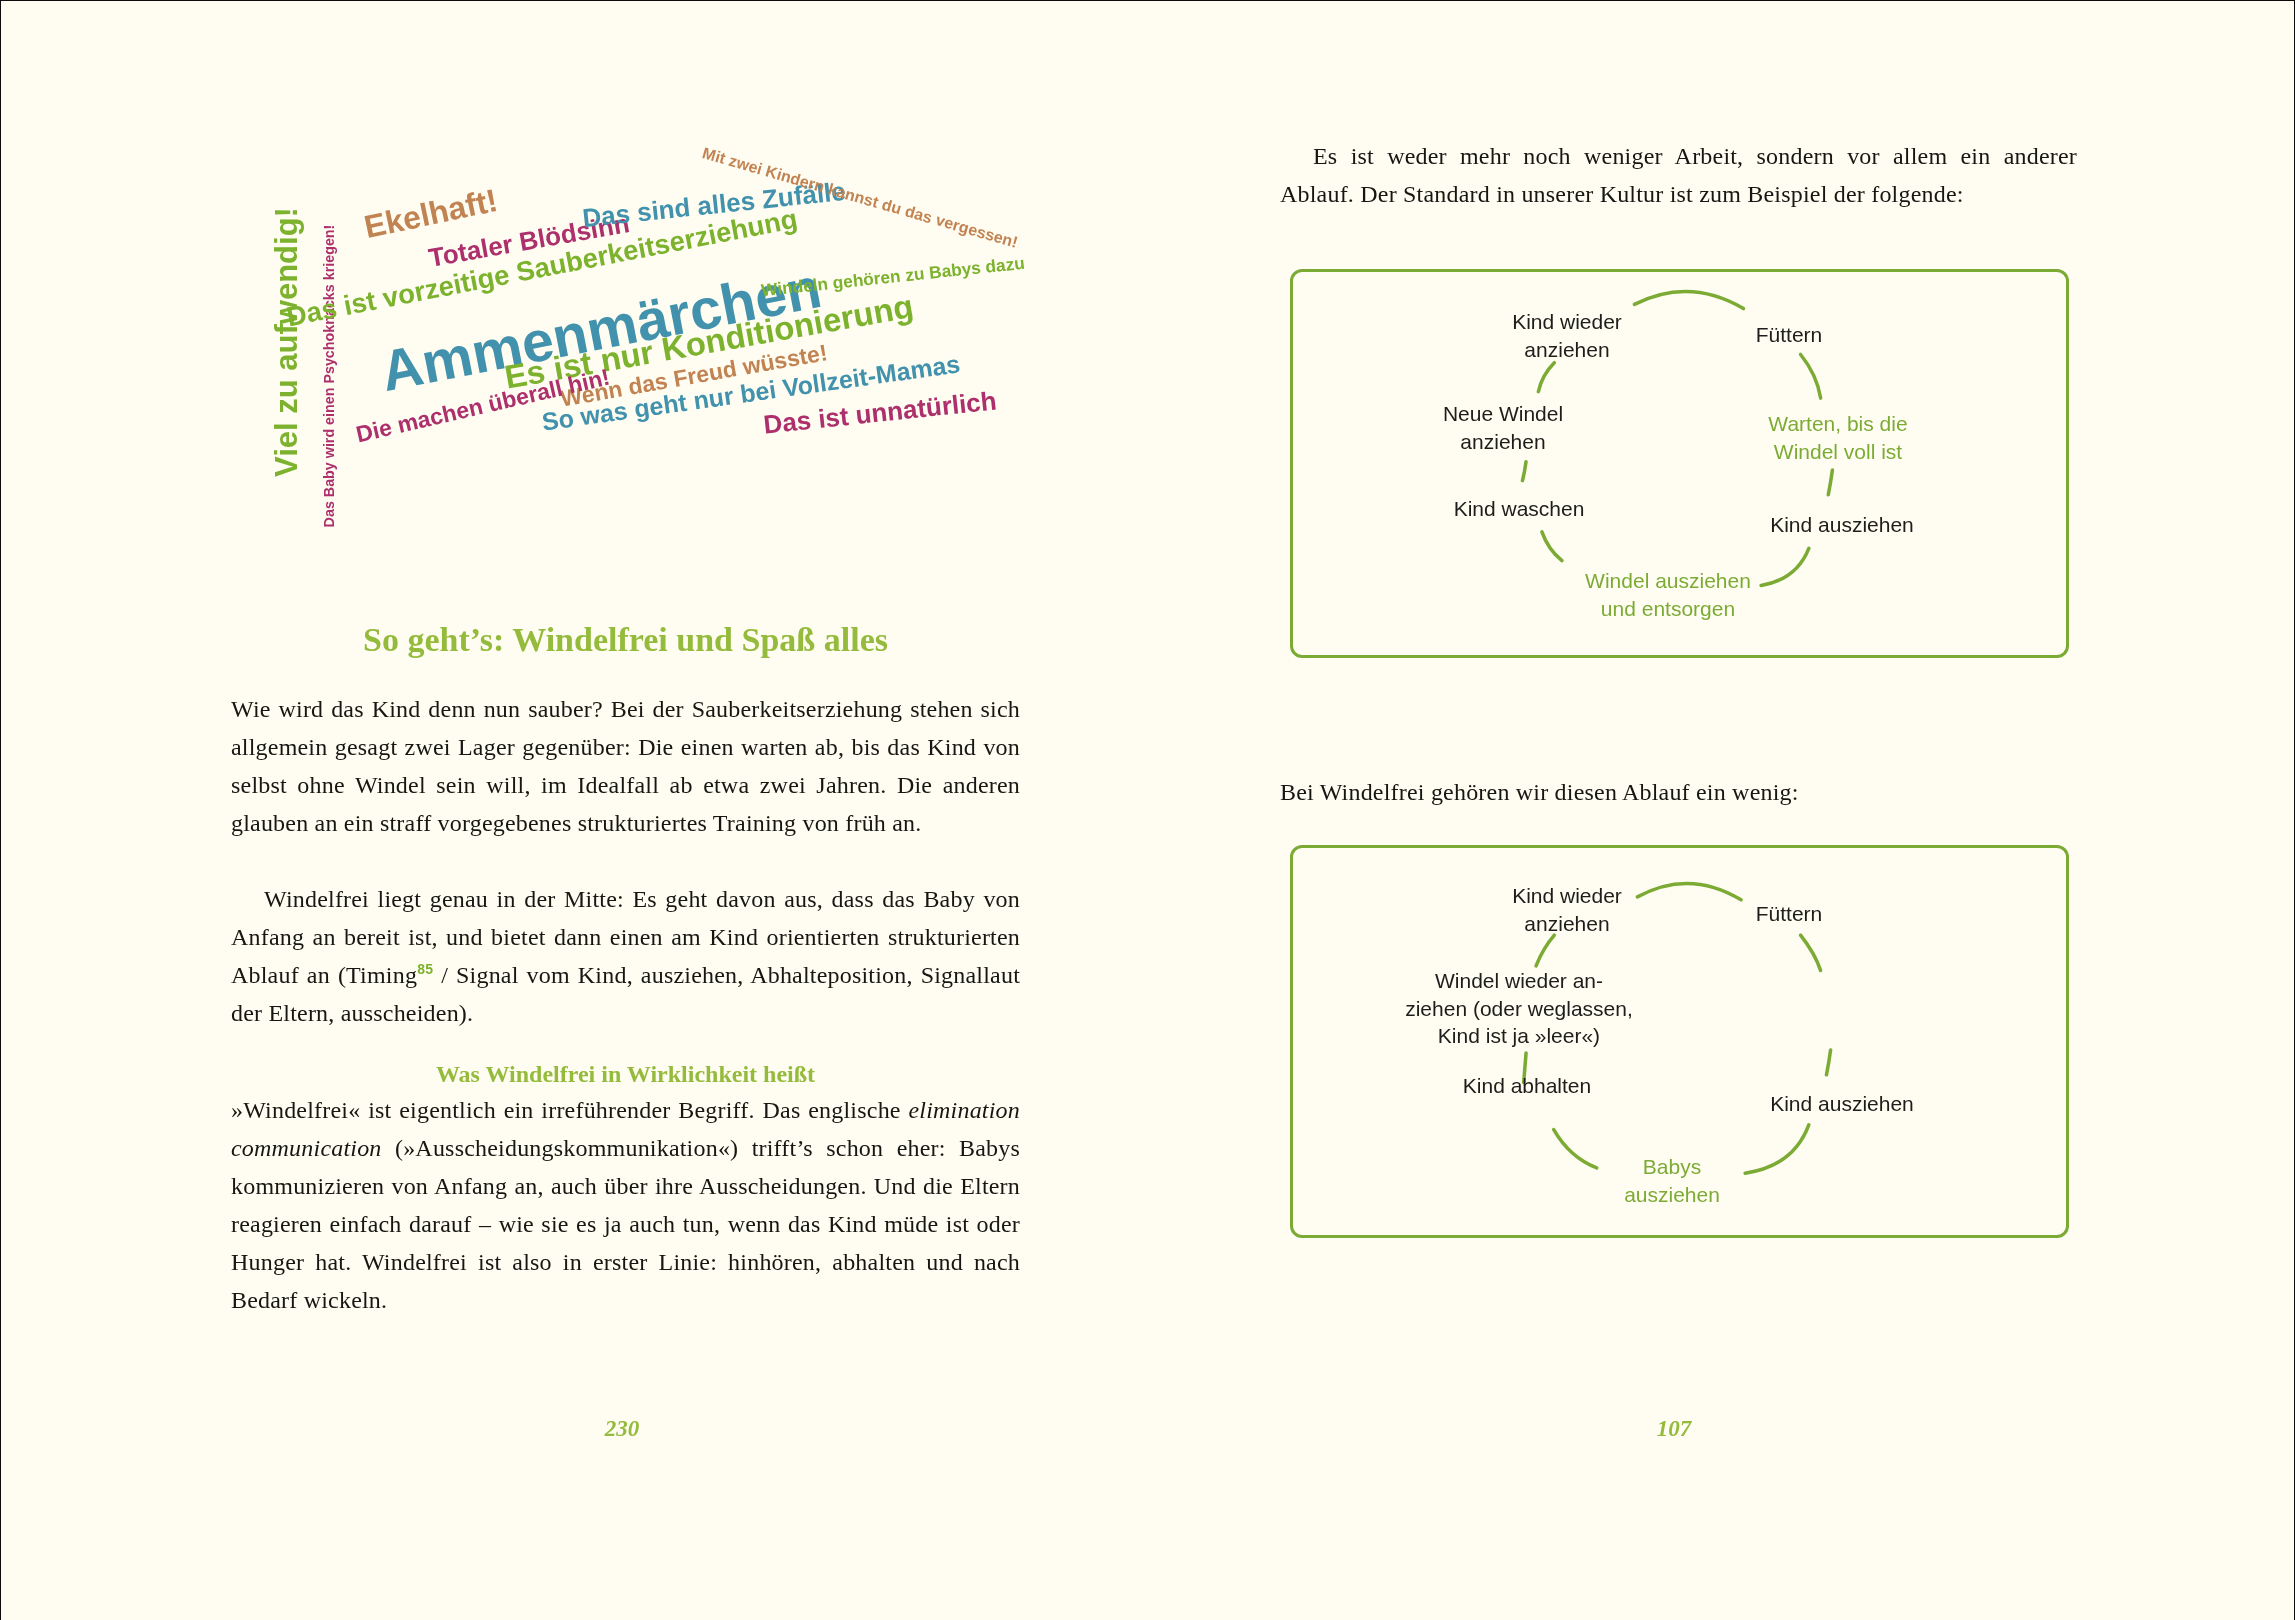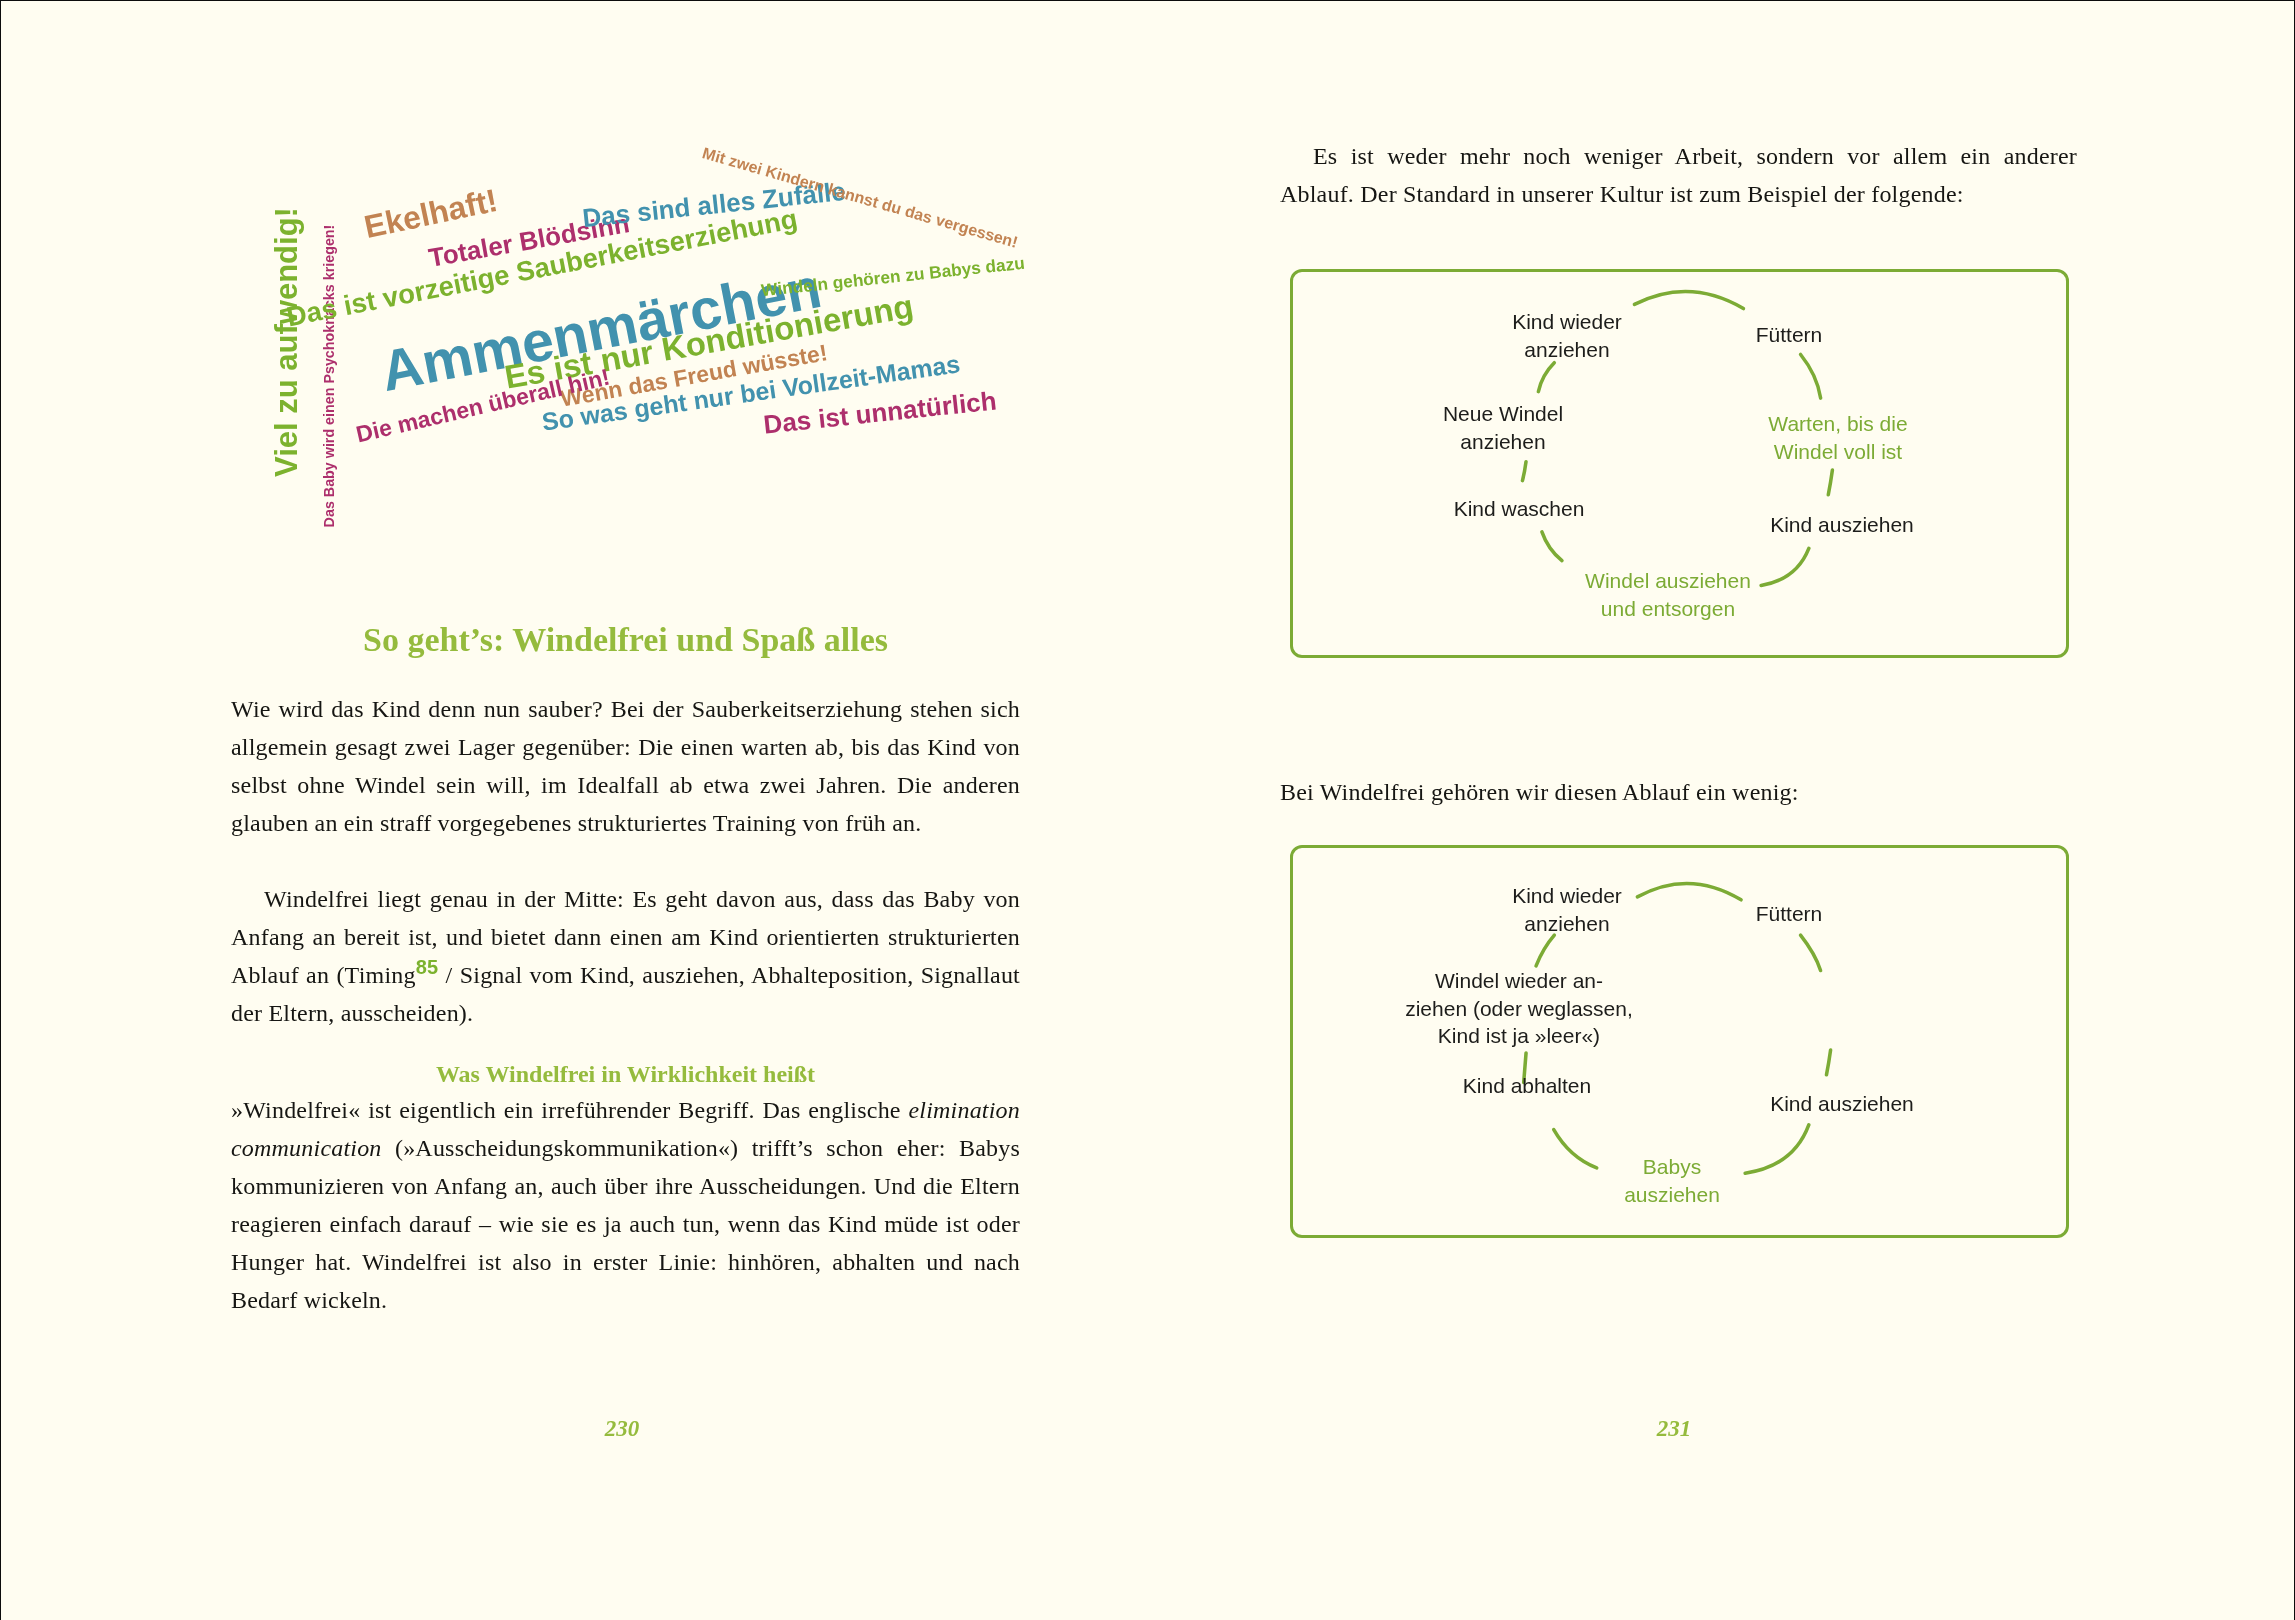--- a/index.html
+++ b/index.html
@@ -69,21 +69,21 @@
     text-align:center;
   }
   .p1{left:230px;top:689px}
   .p2{left:230px;top:879px;text-indent:33px}
   .p3{left:230px;top:1090px}
   .rp1{left:1279px;top:136px;width:797px;text-indent:33px}
   .rp2{left:1279px;top:772px;width:797px}
   .fn{
     color:var(--green);
     font-family:"Liberation Sans","DejaVu Sans",sans-serif;
-    font-weight:700;font-size:20px;
+    font-weight:700;font-size:14px;
     vertical-align:super;line-height:0;
   }
   .pagenum{
     position:absolute;
     font-style:italic;font-weight:700;
     font-size:23px;color:var(--hgreen);
     transform:translate(-50%,-50%);
   }
   .pn-left{left:621px;top:1428px}
   .pn-right{left:1673px;top:1428px}
@@ -197,17 +197,17 @@
       <div class="node d2n1">Füttern</div>
       <div class="node d2n3">Kind ausziehen</div>
       <div class="node green d2n4">Babys
 ausziehen</div>
       <div class="node d2n5">Kind abhalten</div>
       <div class="node d2n6">Windel wieder an-
 ziehen (oder weglassen,
 Kind ist ja »leer«)</div>
     </div>
 
-    <div class="pagenum pn-right">231</div>
+    <div class="pagenum pn-right">107</div>
   </section>
 
 </div>
 
 
 </body></html>

